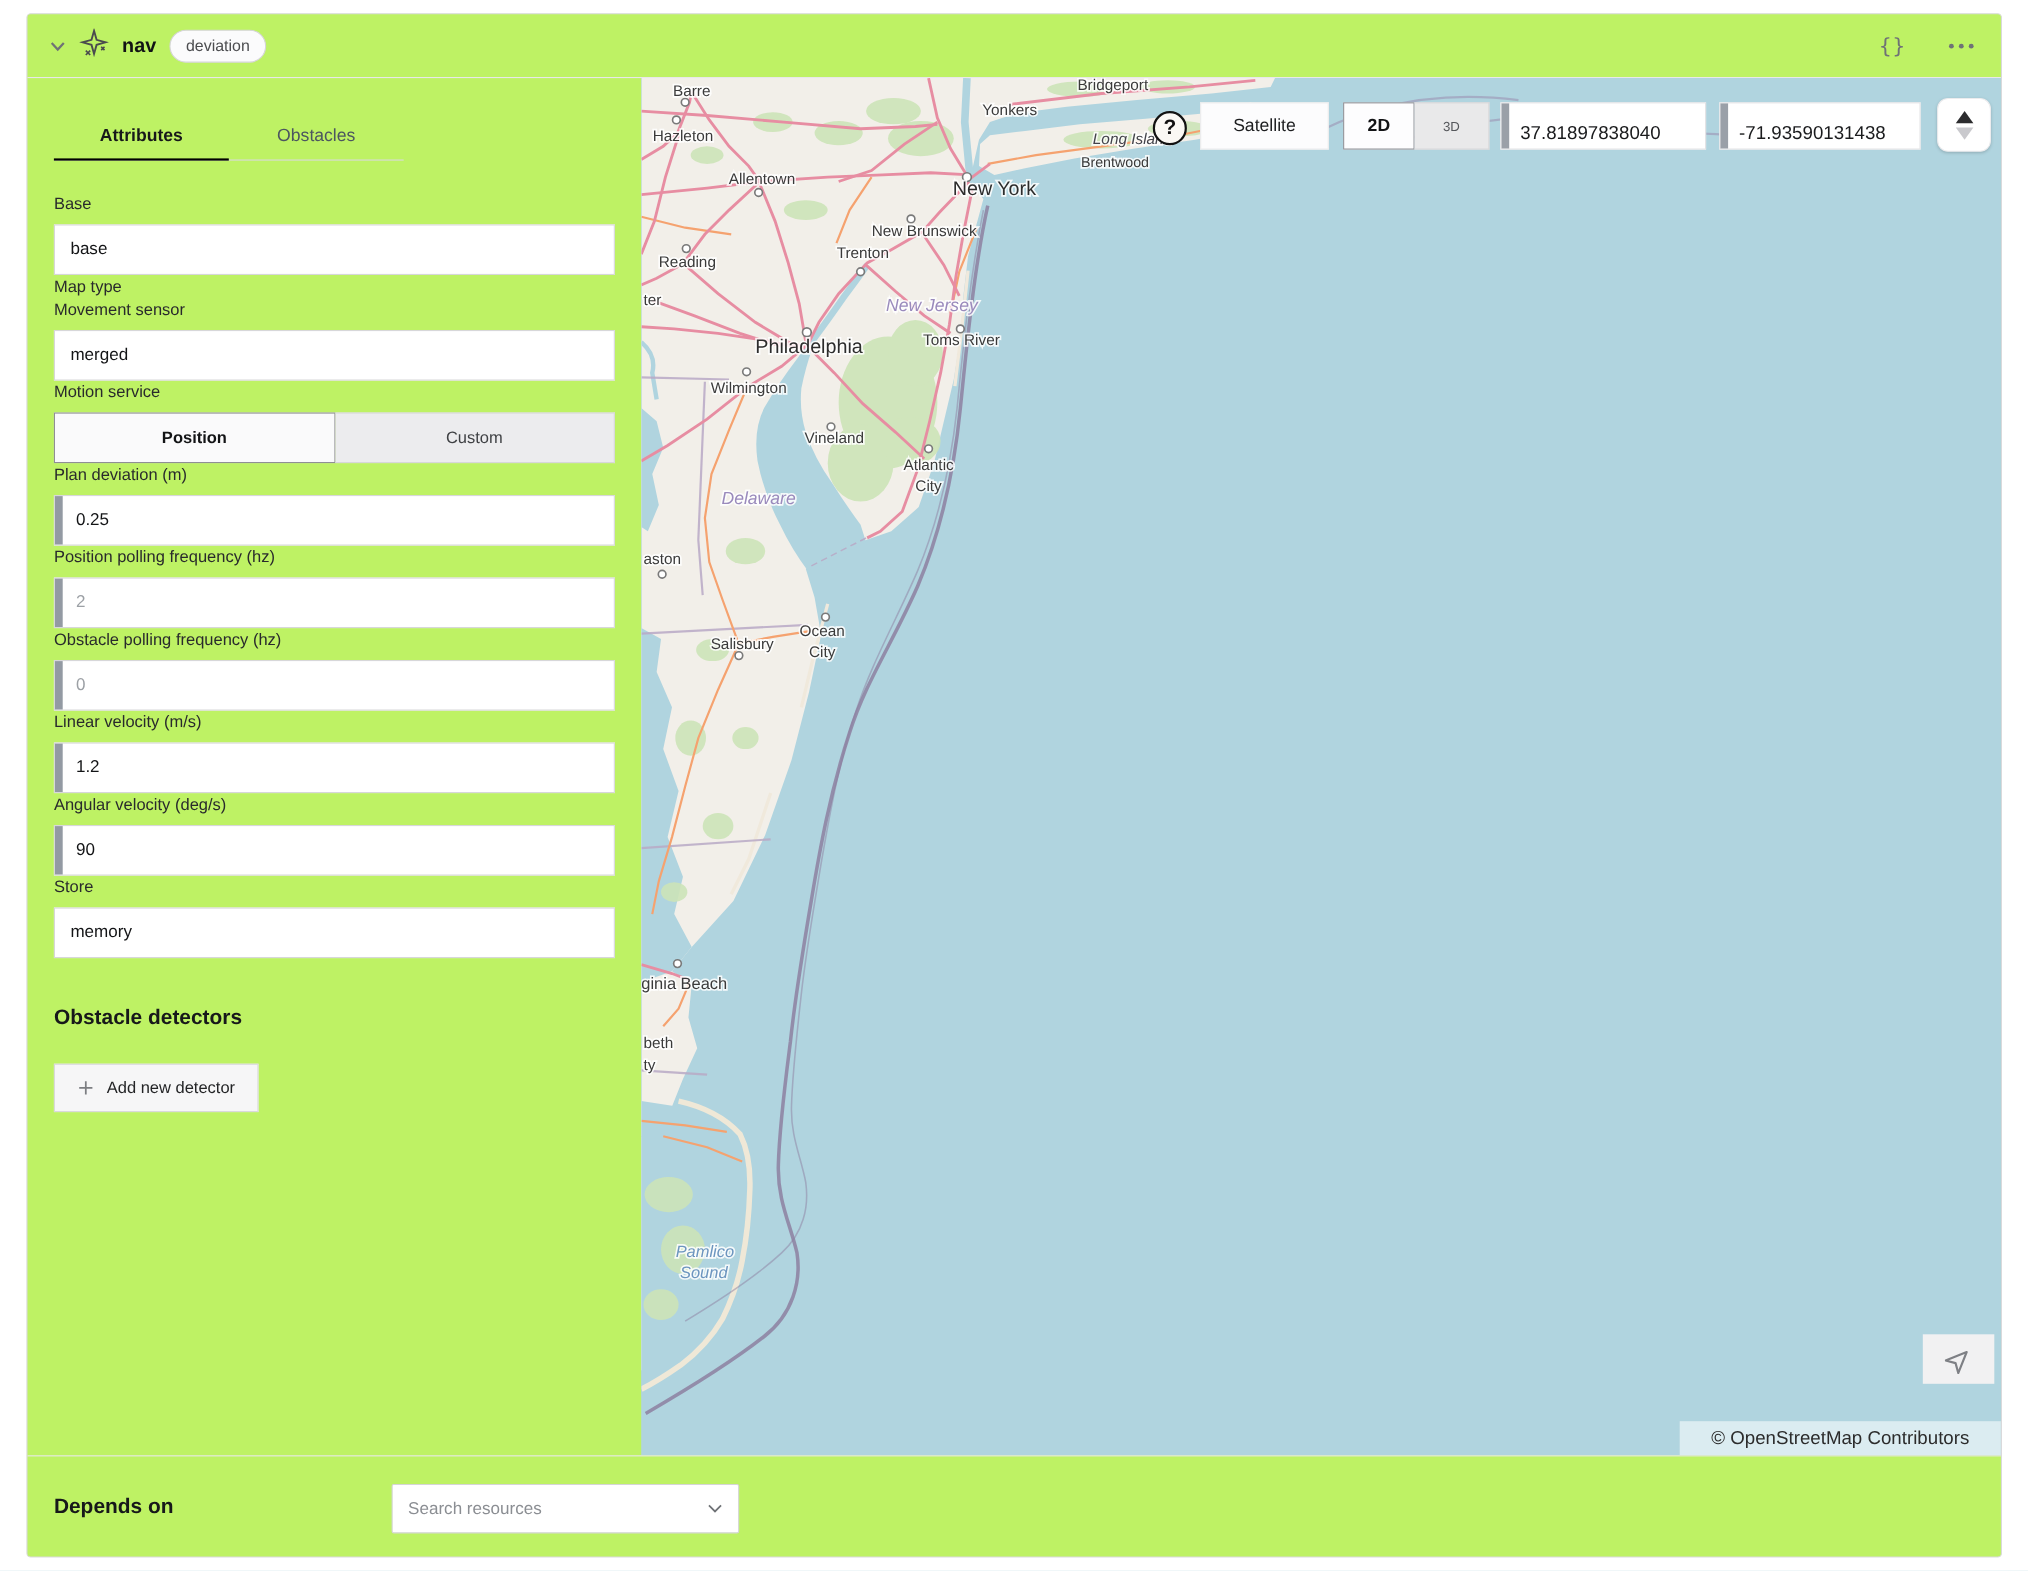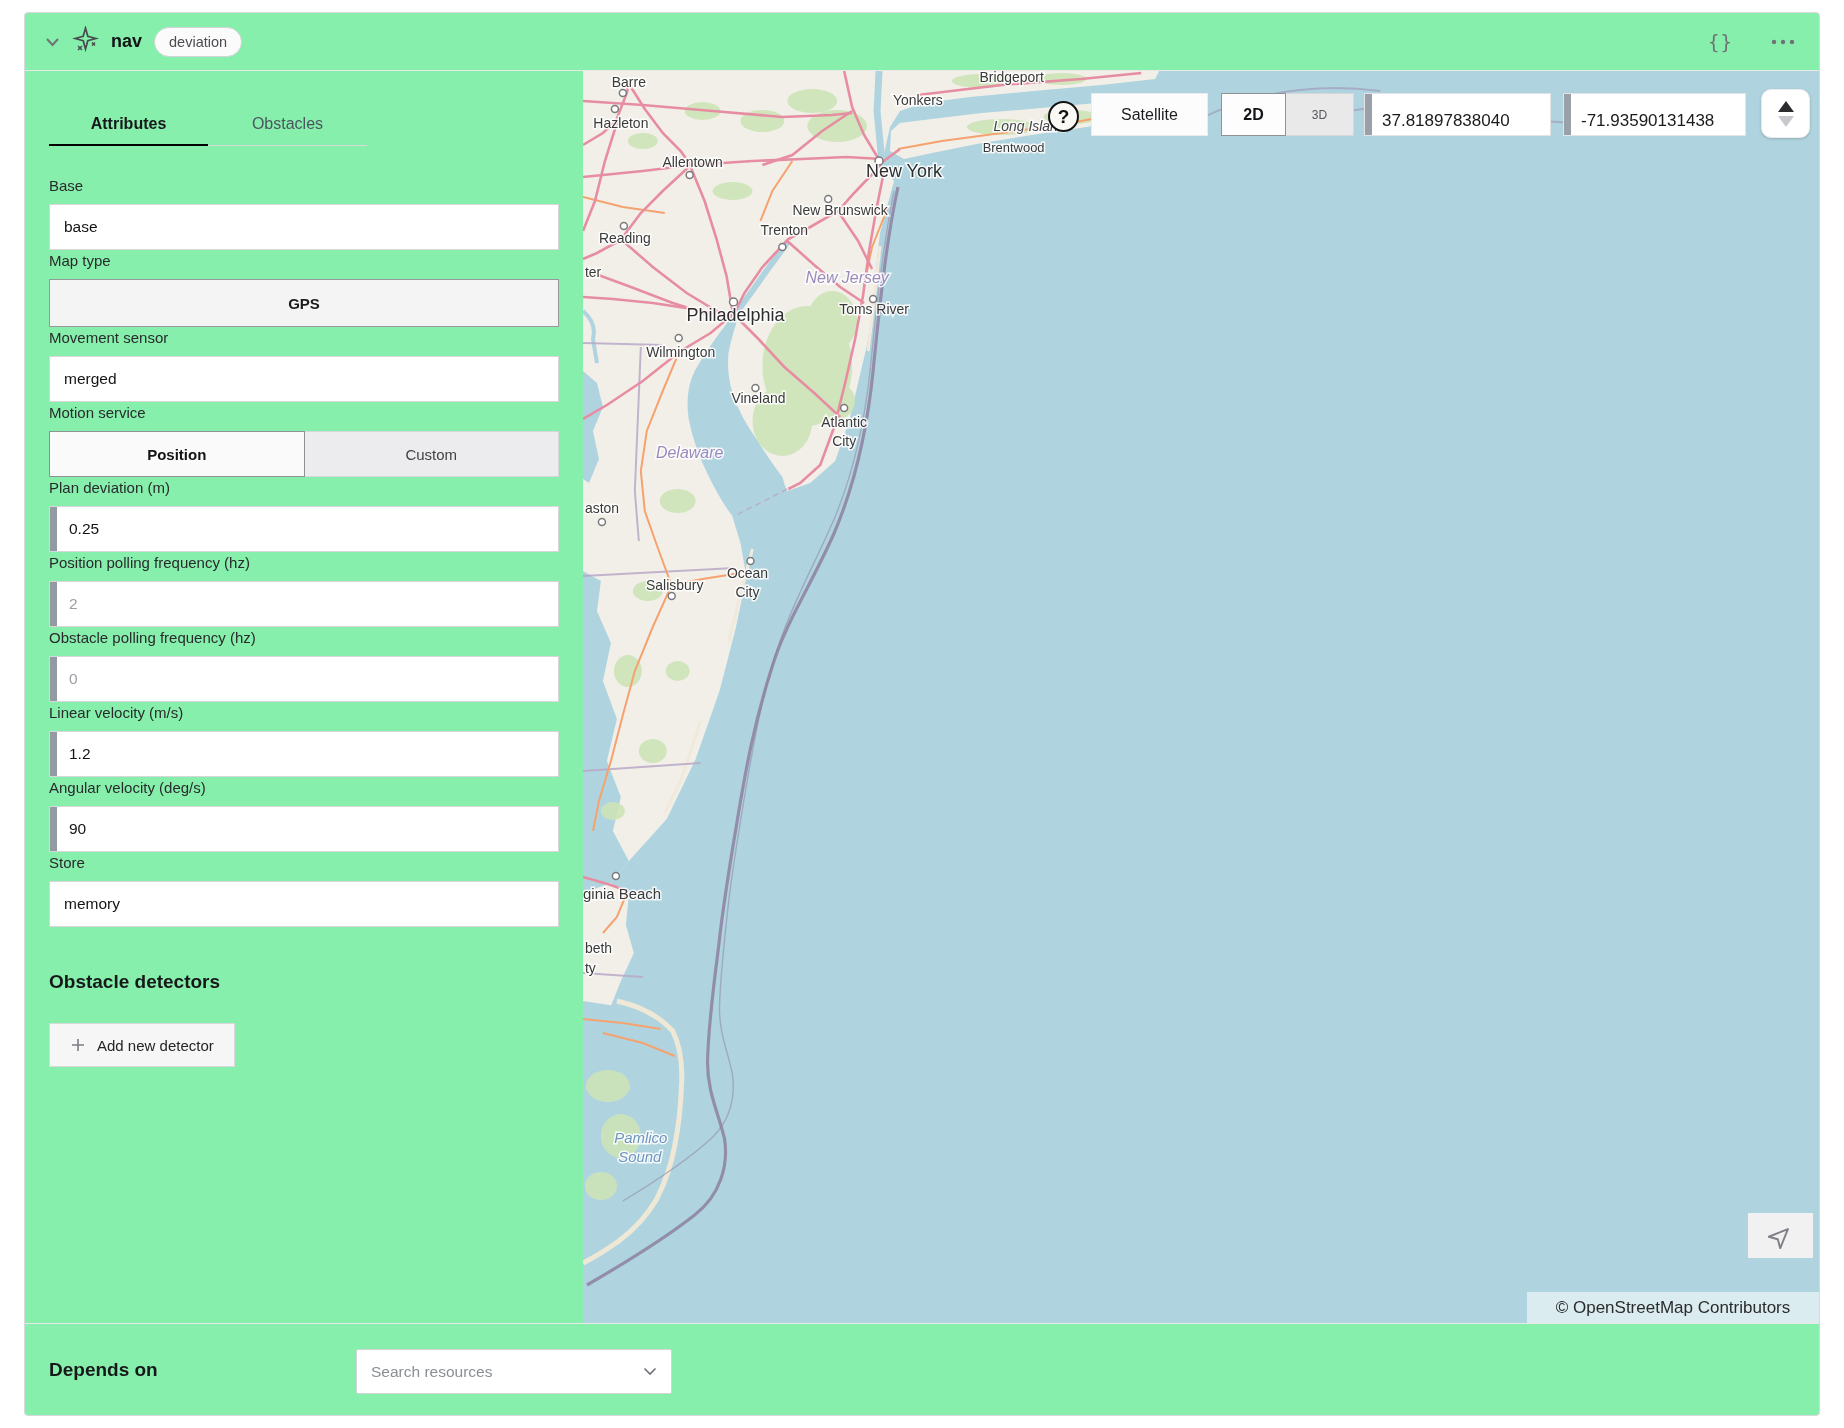--- a/index.html
+++ b/index.html
@@ -3,21 +3,21 @@
 <meta charset="utf-8">
 <style>
   * { box-sizing: border-box; }
   html,body { margin:0; padding:0; }
   body {
     width:1844px; height:1428px; position:relative; overflow:hidden;
     background:#ffffff; font-family:"Liberation Sans", sans-serif; color:#1c1d1f;
   }
   .card {
     position:absolute; left:24px; top:12px; width:1796px; height:1404px;
-    background:#86efac; border:1px solid #d9d9db; border-radius:4px;
+    background:#bef264; border:1px solid #d9d9db; border-radius:4px;
   }
   
   .card-header {
     height:58px; display:flex; align-items:center; gap:12px;
     padding:0 24px 0 20px; border-bottom:1px solid #e8e8e9;
   }
   .collapse-chevron { cursor:pointer; display:flex; }
   .res-name { font-size:18px; font-weight:bold; color:#121315; }
   .badge {
     border:1px solid #d5d5d7; background:#fbfbfc; color:#4c4d50;
@@ -154,21 +154,20 @@
     <div class="form-col">
       <div class="tabs">
         <div class="tab active">Attributes</div>
         <div class="tab">Obstacles</div>
       </div>
 
       <div class="f-label first">Base</div>
       <input class="t-input" value="base" style="">
 
       <div class="f-label">Map type</div>
-      <button class="gps-btn">GPS</button>
 
       <div class="f-label">Movement sensor</div>
       <input class="t-input" value="merged" style="">
 
       <div class="f-label">Motion service</div>
       <div class="seg">
         <button class="on">Position</button>
         <button class="off">Custom</button>
       </div>
 

